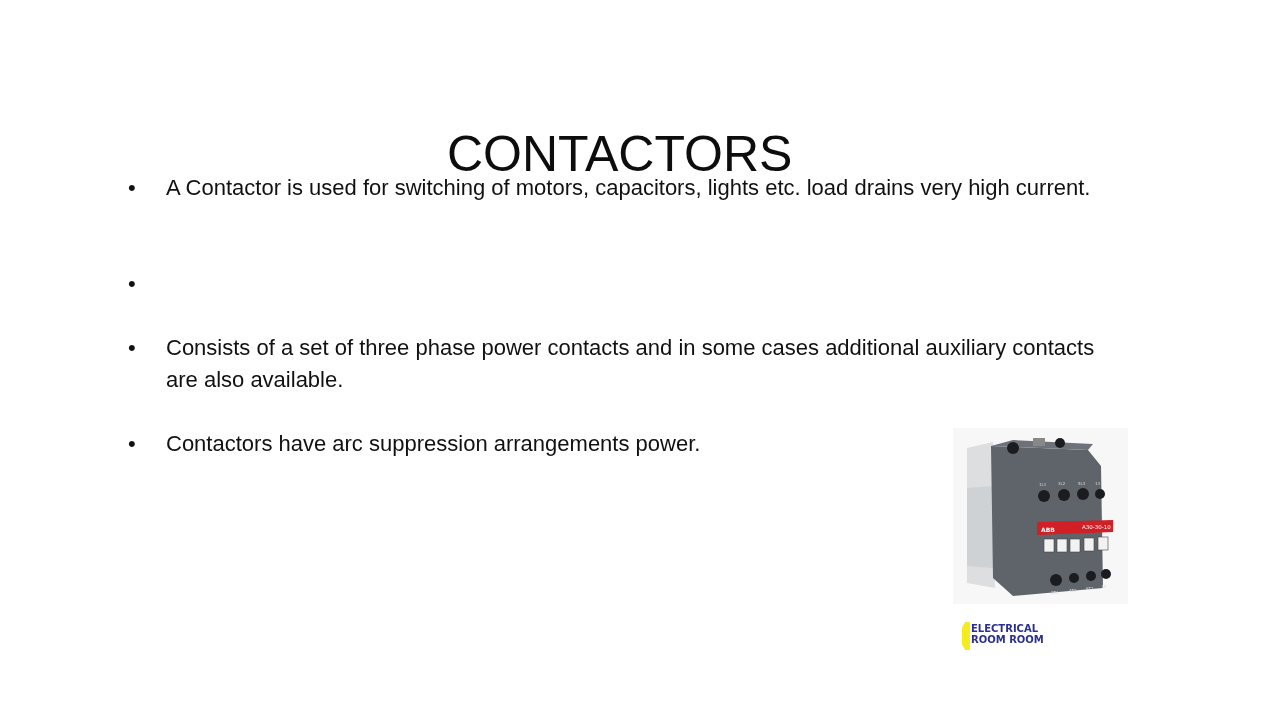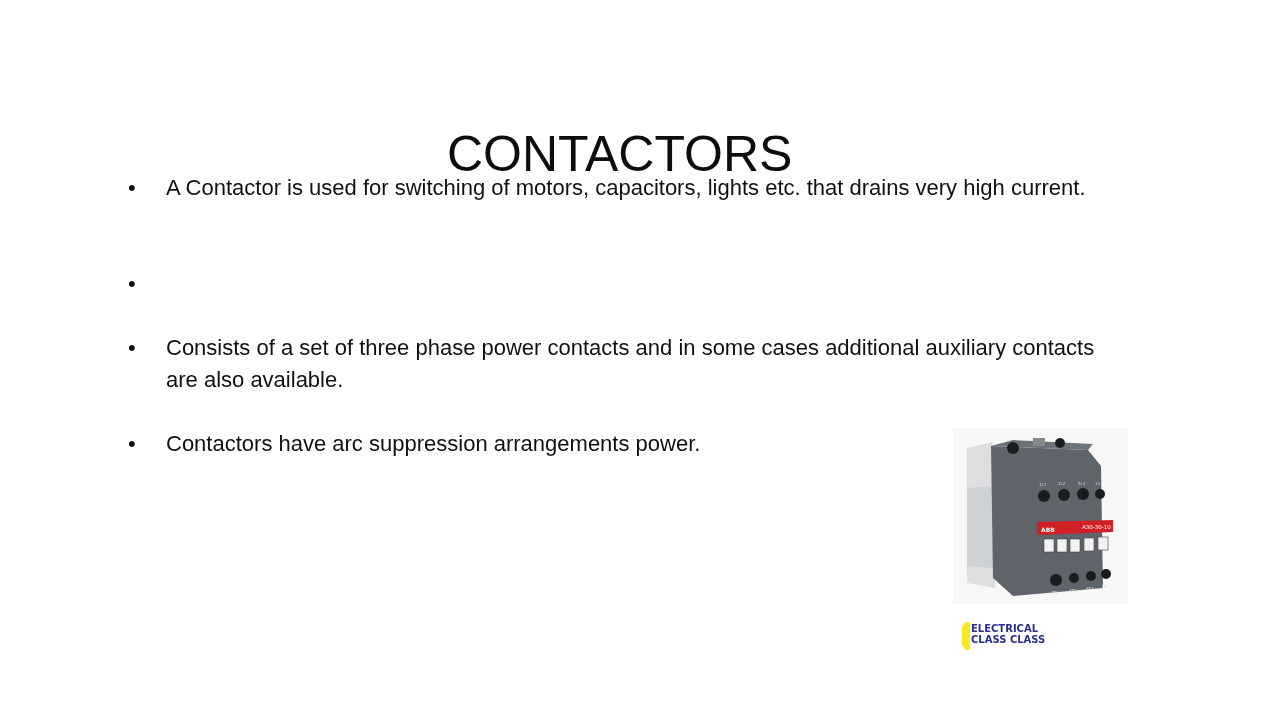--- a/index.html
+++ b/index.html
@@ -20,21 +20,21 @@
   </style>
 </head>
 <body>
 
 <div>
   <h1 class="title">CONTACTORS</h1>
 
   <ul class="bullets">
     <li class="bullet b1">
       <span class="dot">•</span>
-      <span>A Contactor is used for switching of motors, capacitors, lights etc. that drains very high current.</span>
+      <span>A Contactor is used for switching of motors, capacitors, lights etc. load drains very high current.</span>
     </li>
     <li class="bullet b2">
       <span class="dot">•</span>
     </li>
     <li class="bullet b3">
       <span class="dot">•</span>
       <span>Consists of a set of three phase power contacts and in some cases additional auxiliary contacts are also available.</span>
     </li>
     <li class="bullet b4">
       <span class="dot">•</span>
@@ -92,16 +92,16 @@
           <text x="133" y="162">6T3</text>
           <text x="148" y="160">14</text>
       </g>
     </svg>
   </div>
 
   <div class="logo">
     <div class="logo-bar"></div>
     <div class="logo-text">
       <div>ELECTRICAL</div>
-      <div>CLASS CLASS</div>
+      <div>ROOM ROOM</div>
     </div>
   </div>
 </div>
 
 </body></html>

